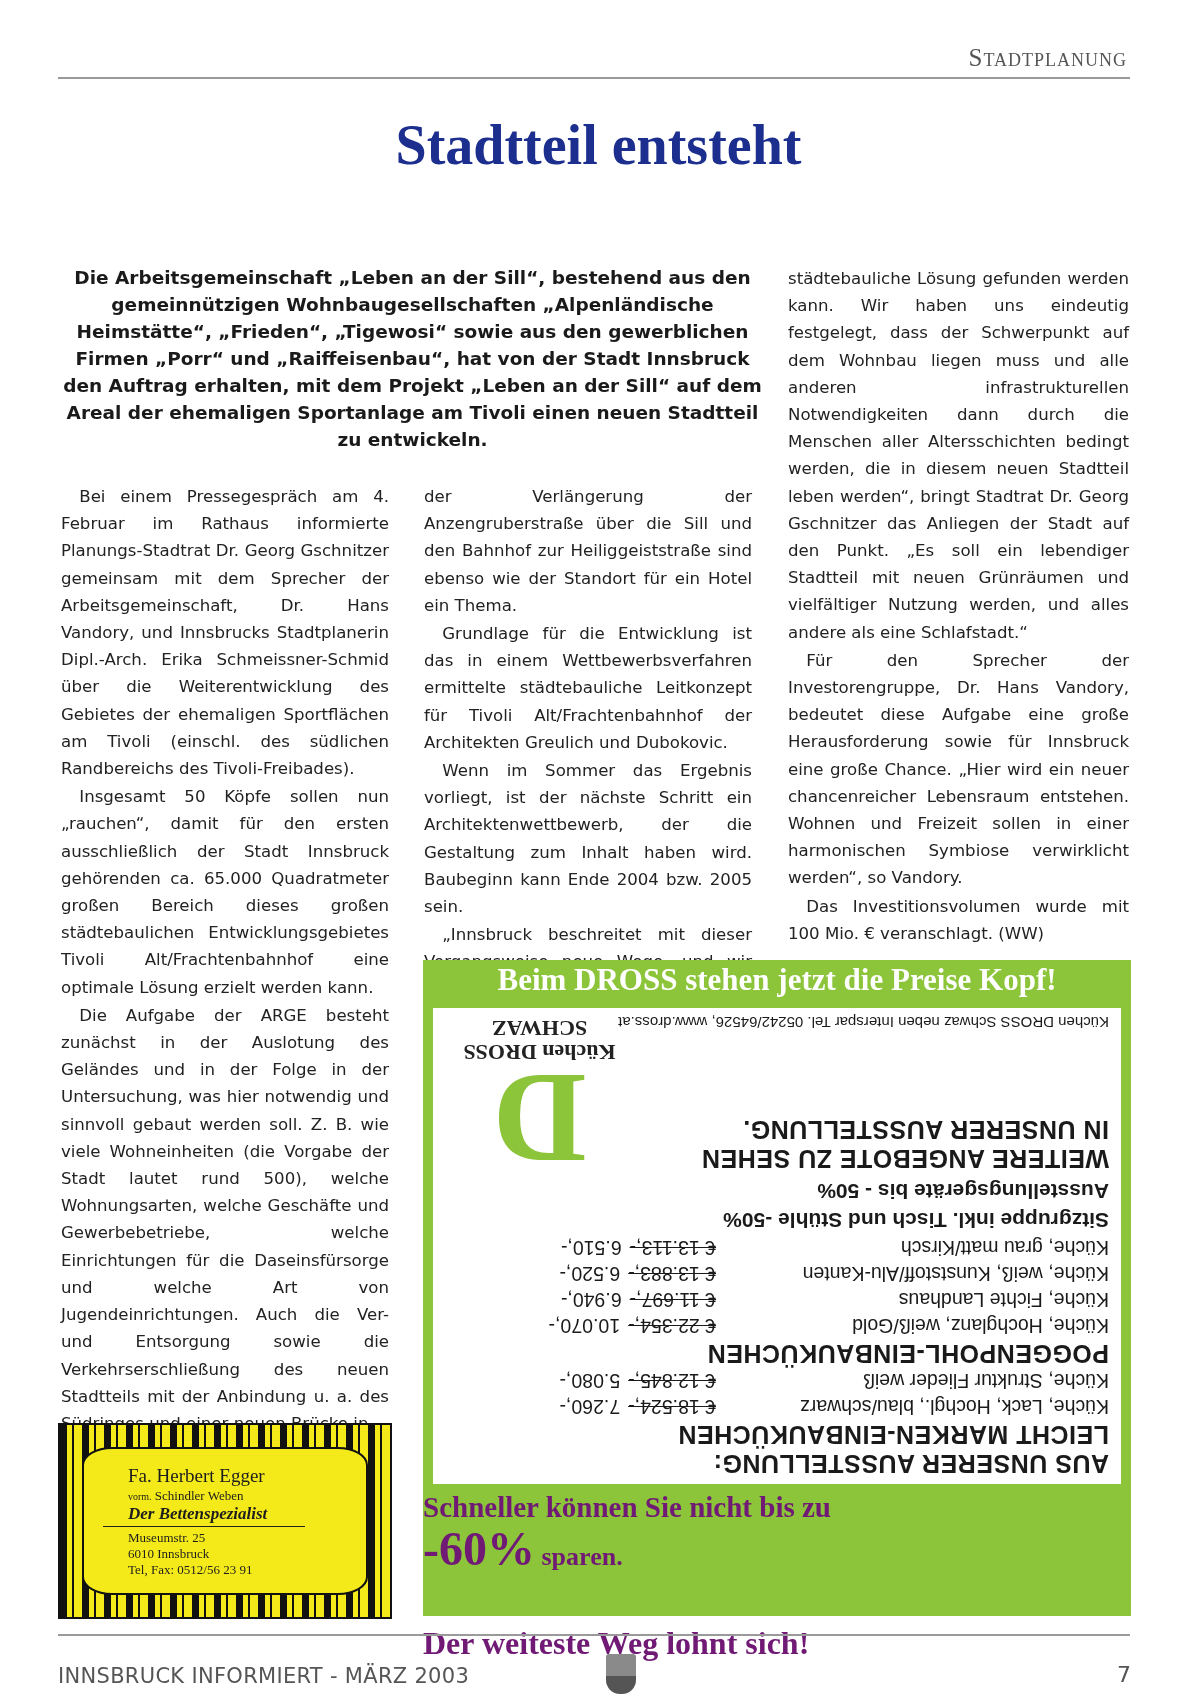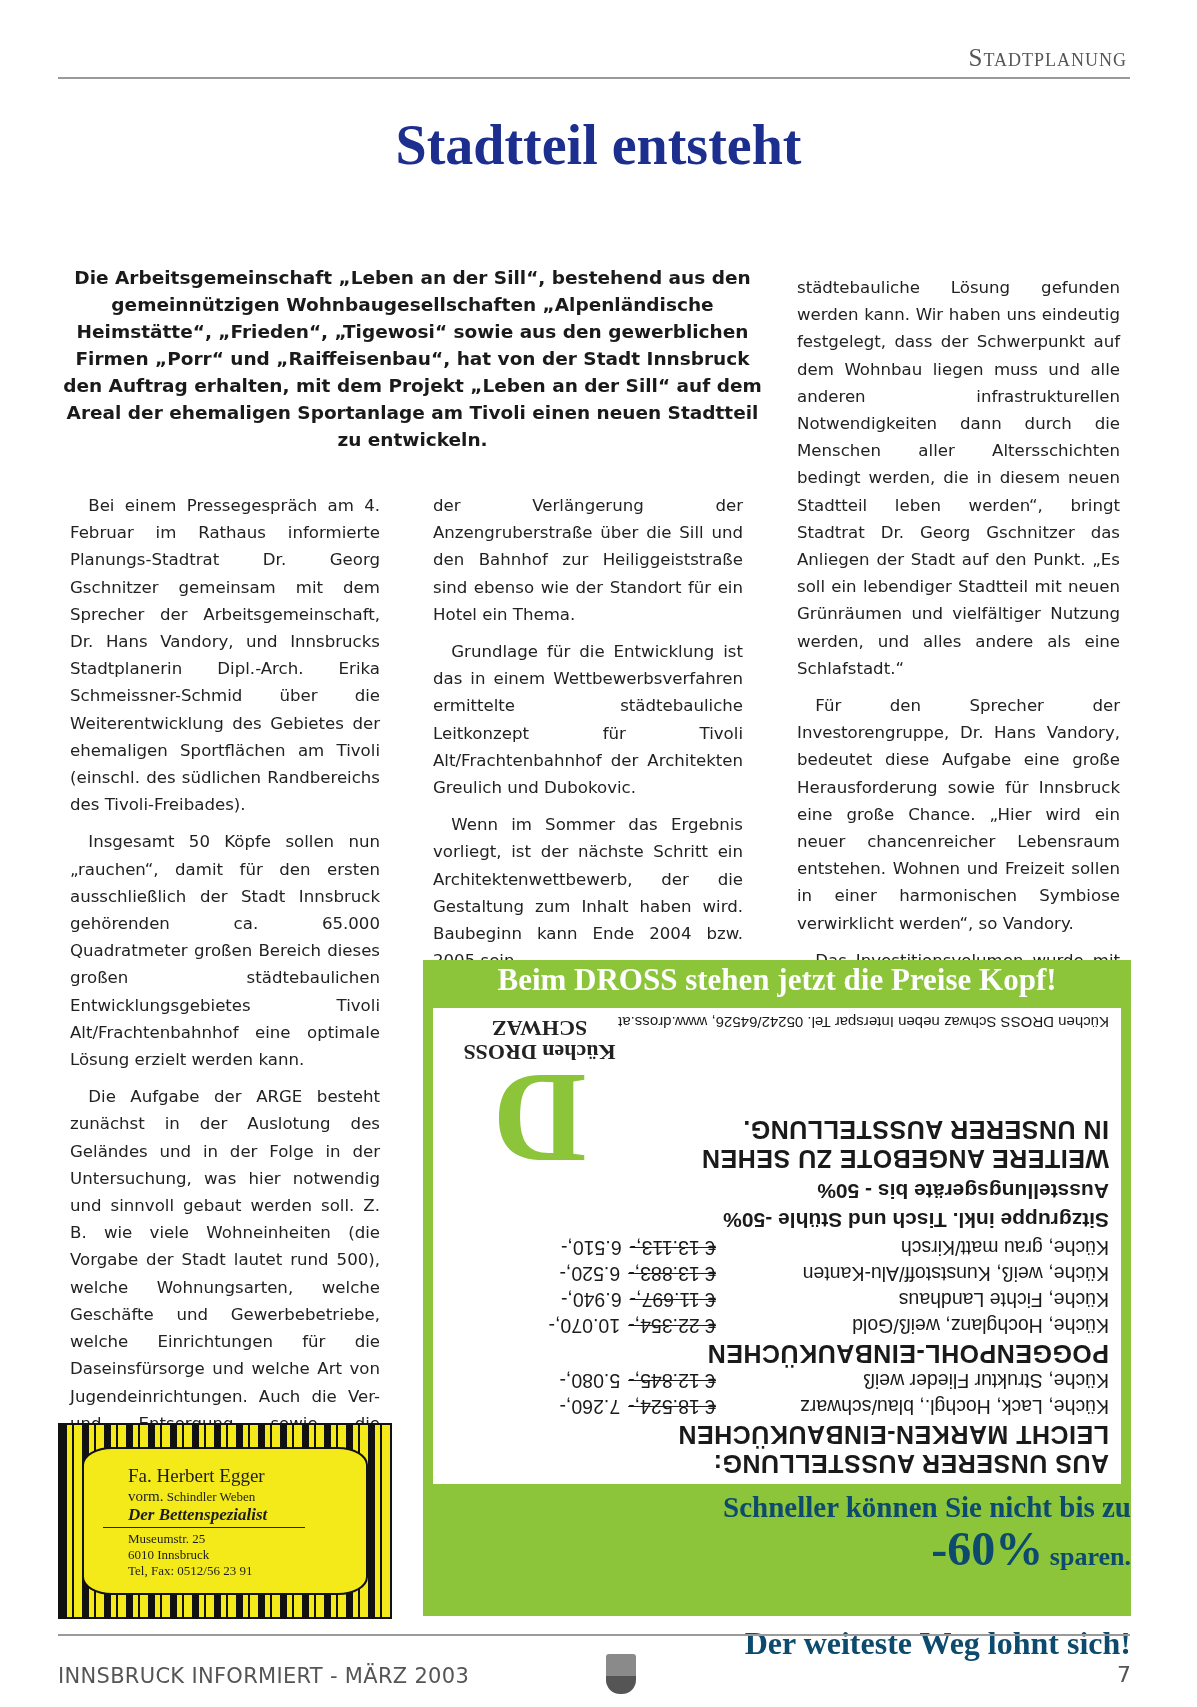--- a/index.html
+++ b/index.html
@@ -7,53 +7,53 @@
   .abs { position: absolute; }
 
   .section-label { right: 70px; top: 44px; font-family: "Liberation Serif", serif; font-size: 25px; letter-spacing: 1px; color: #555; font-variant: small-caps; }
   .top-rule { left: 58px; top: 77px; width: 1072px; height: 2px; background: #9a9a9a; }
 
   .headline { left: 0; width: 1197px; top: 112px; text-align: center; font-family: "Liberation Serif", serif; font-weight: bold; color: #1c2f8e; font-size: 56px; line-height: 66px; }
 
   .lead { left: 60px; width: 705px; top: 264px; text-align: center; font-family: "DejaVu Sans", sans-serif; font-weight: bold; font-size: 18.5px; line-height: 27px; color: #1a1a1a; }
 
   .col { font-family: "DejaVu Sans", sans-serif; font-size: 16.6px; line-height: 27.2px; color: #222; text-align: justify; }
-  .col p { margin: 10px; text-indent: 1.1em; }
+  .col p { margin: 1px; text-indent: 1.1em; }
   .col p.noindent { text-indent: 0; }
   .col1 { left: 60px; top: 482px; width: 330px; }
   .col2 { left: 423px; top: 482px; width: 330px; }
   .col3 { left: 787px; top: 264px; width: 343px; }
 
   
   .egger { left: 58px; top: 1423px; width: 330px; height: 192px; background: #f4ea1a; border: 2px solid #111; overflow: hidden; }
   .egger .stripes { position: absolute; inset: 0; background: repeating-linear-gradient(90deg, #111 0 7px, #f4ea1a 7px 12px, #111 12px 14px, #f4ea1a 14px 22px); }
   .egger .pillow { position: absolute; left: 22px; top: 22px; right: 22px; bottom: 22px; background: #f4ea1a; border: 2px solid #111; border-radius: 30px / 18px; }
   .egger .txt { position: absolute; left: 68px; top: 40px; font-family: "Liberation Serif", serif; color: #1d1d1d; }
   .egger .name { font-weight: normal; font-size: 19px; }
   .egger .former { font-size: 13px; margin-top: 1px; }
-  .egger .former small { font-size: 15px; }
+  .egger .former small { font-size: 10px; }
   .egger .slogan { font-weight: bold; font-style: italic; font-size: 17px; border-bottom: 1.5px solid #222; padding-bottom: 2px; margin-right: -40px; margin-left: -25px; padding-left: 25px; }
   .egger .addr { font-size: 13px; line-height: 16px; margin-top: 3px; }
 
   
   .dross { left: 423px; top: 960px; width: 708px; height: 656px; background: #8cc43a; }
   .dross .head { position: absolute; left: 0; right: 0; top: 2px; text-align: center; font-family: "Liberation Serif", serif; font-weight: bold; font-size: 31px; color: #ffffff; }
   .dross .panel { position: absolute; left: 10px; right: 10px; top: 48px; height: 476px; background: #ffffff; }
   .dross .flip { position: absolute; inset: 0; transform: rotate(180deg); font-family: "Liberation Sans", sans-serif; color: #1a1a1a; }
   .flip .h { font-weight: bold; font-size: 25px; line-height: 29px; letter-spacing: 0.5px; }
   .flip .row { display: flex; font-size: 19.5px; line-height: 26px; }
   .flip .row .item { width: 385px; padding-left: 12px; }
   .flip .row .old { text-decoration: line-through; margin-left: 8px; margin-right: 8px; }
   .flip .sec1 { position: absolute; left: 0; top: 6px; }
   .flip .offer { font-weight: bold; font-size: 21px; line-height: 29px; padding-left: 12px; }
   .flip .logo { position: absolute; right: 14px; top: 310px; width: 185px; text-align: center; font-family: "Liberation Serif", serif; }
   .flip .logo .d { font-weight: bold; font-size: 130px; line-height: 110px; color: #8cc43a; }
   .flip .logo .k { font-weight: bold; font-size: 22px; line-height: 24px; color: #222; }
   .flip .foot { position: absolute; left: 12px; right: 10px; bottom: 6px; font-size: 15px; }
-  .dross .bottom { position: absolute; left: 0; right: 0; top: 530px; text-align: right; font-family: "Liberation Serif", serif; font-weight: bold; color: #0c4a6e; }
+  .dross .bottom { position: absolute; left: 0; right: 0; top: 530px; text-align: left; font-family: "Liberation Serif", serif; font-weight: bold; color: #701a75; }
   .dross .bottom .l1 { font-size: 29px; line-height: 34px; }
   .dross .bottom .l2 { font-size: 26px; line-height: 50px; }
   .dross .bottom .l2 .pct { font-size: 48px; }
   .dross .bottom .l3 { font-size: 32px; line-height: 34px; margin-top: 44px; }
 
   .bottom-rule { left: 58px; top: 1634px; width: 1072px; height: 2px; background: #9a9a9a; }
   .footer-left { left: 58px; top: 1664px; font-family: "DejaVu Sans", sans-serif; font-size: 21px; color: #555; letter-spacing: 0.3px; }
   .footer-page { right: 66px; top: 1662px; font-size: 22px; color: #555; font-family: "DejaVu Sans", sans-serif; }
   .crest { left: 606px; top: 1654px; width: 30px; height: 40px; background: linear-gradient(#8a8a8a 0 55%, #555 55%); border-radius: 3px 3px 14px 14px; }
 </style>

